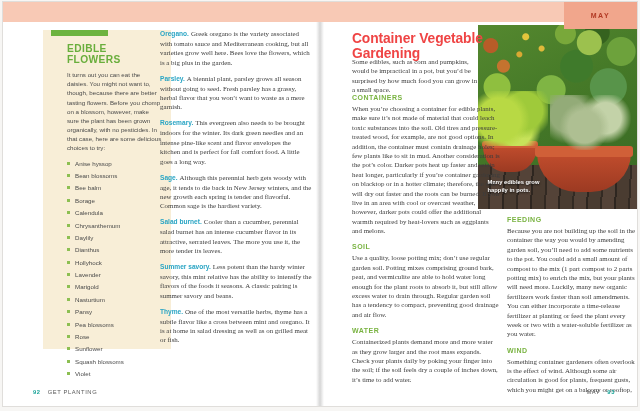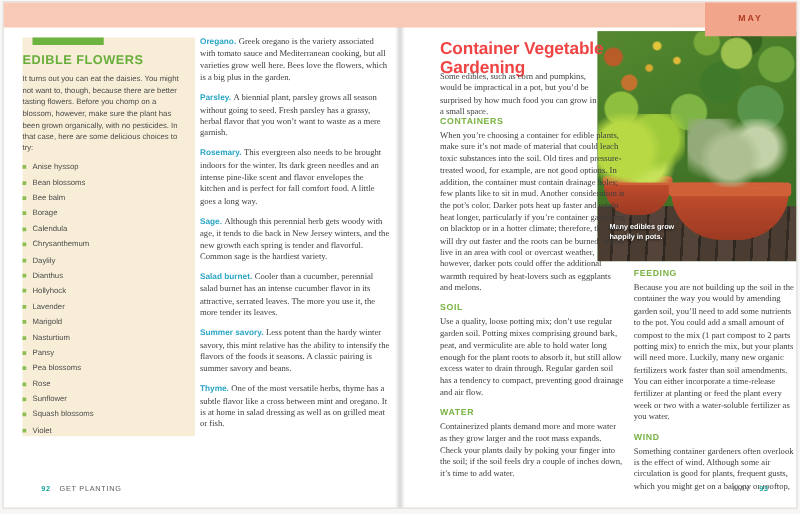--- a/index.html
+++ b/index.html
@@ -12,22 +12,22 @@
   
   .header-bar { position:absolute; top:0; left:0; right:0; height:20px; background:#f8c9b5; z-index:4; }
   .month-tab { position:absolute; top:0; right:0; width:73px; height:27px; background:#f1a68c;
                color:#b23a24; font-size:7px; font-weight:bold; letter-spacing:1.6px;
                display:flex; align-items:center; justify-content:center; z-index:7; }
 
   .gutter { position:absolute; left:313px; top:20px; bottom:0; width:8px; z-index:6;
             background:linear-gradient(to right, rgba(0,0,0,0), rgba(0,0,0,0.16) 50%, rgba(0,0,0,0)); }
 
   
-  .sidebar-box { position:absolute; left:15px; top:28px; width:138px; height:319px;
-                 background:#f8eed7; padding:13px 9px 6px 0; }
+  .sidebar-box { position:absolute; left:40px; top:28px; width:128px; height:319px;
+                 background:#f8eed7; padding:13px 9px 6px 24px; }
   .sidebar-tab { position:absolute; top:0; left:8px; width:57px; height:6px; background:#6db33f; }
   .sidebar-title { color:#69ae3c; font-size:10.2px; font-weight:bold; letter-spacing:0.4px; margin-bottom:5px; }
   .sidebar-intro { font-size:6.2px; line-height:1.48; color:#4a4a4a; margin-bottom:7px; }
   .flower-list { list-style:none; }
   .flower-list li { display:flex; align-items:center; font-size:6.2px; color:#4a4a4a; margin-bottom:5.4px; }
   .bullet { width:3px; height:3px; background:#8cbf52; margin-right:5px; flex:none; }
 
   .herb-col { position:absolute; left:157px; top:27px; width:152px; }
   .herb { font-family:"Liberation Serif",serif; font-size:6.9px; line-height:1.36; color:#3c3c3c; margin-bottom:6.6px; }
   .herb-lead { font-family:"Liberation Sans",sans-serif; font-weight:bold; color:#2aa5c4; font-size:6.6px; margin-right:2px; }

